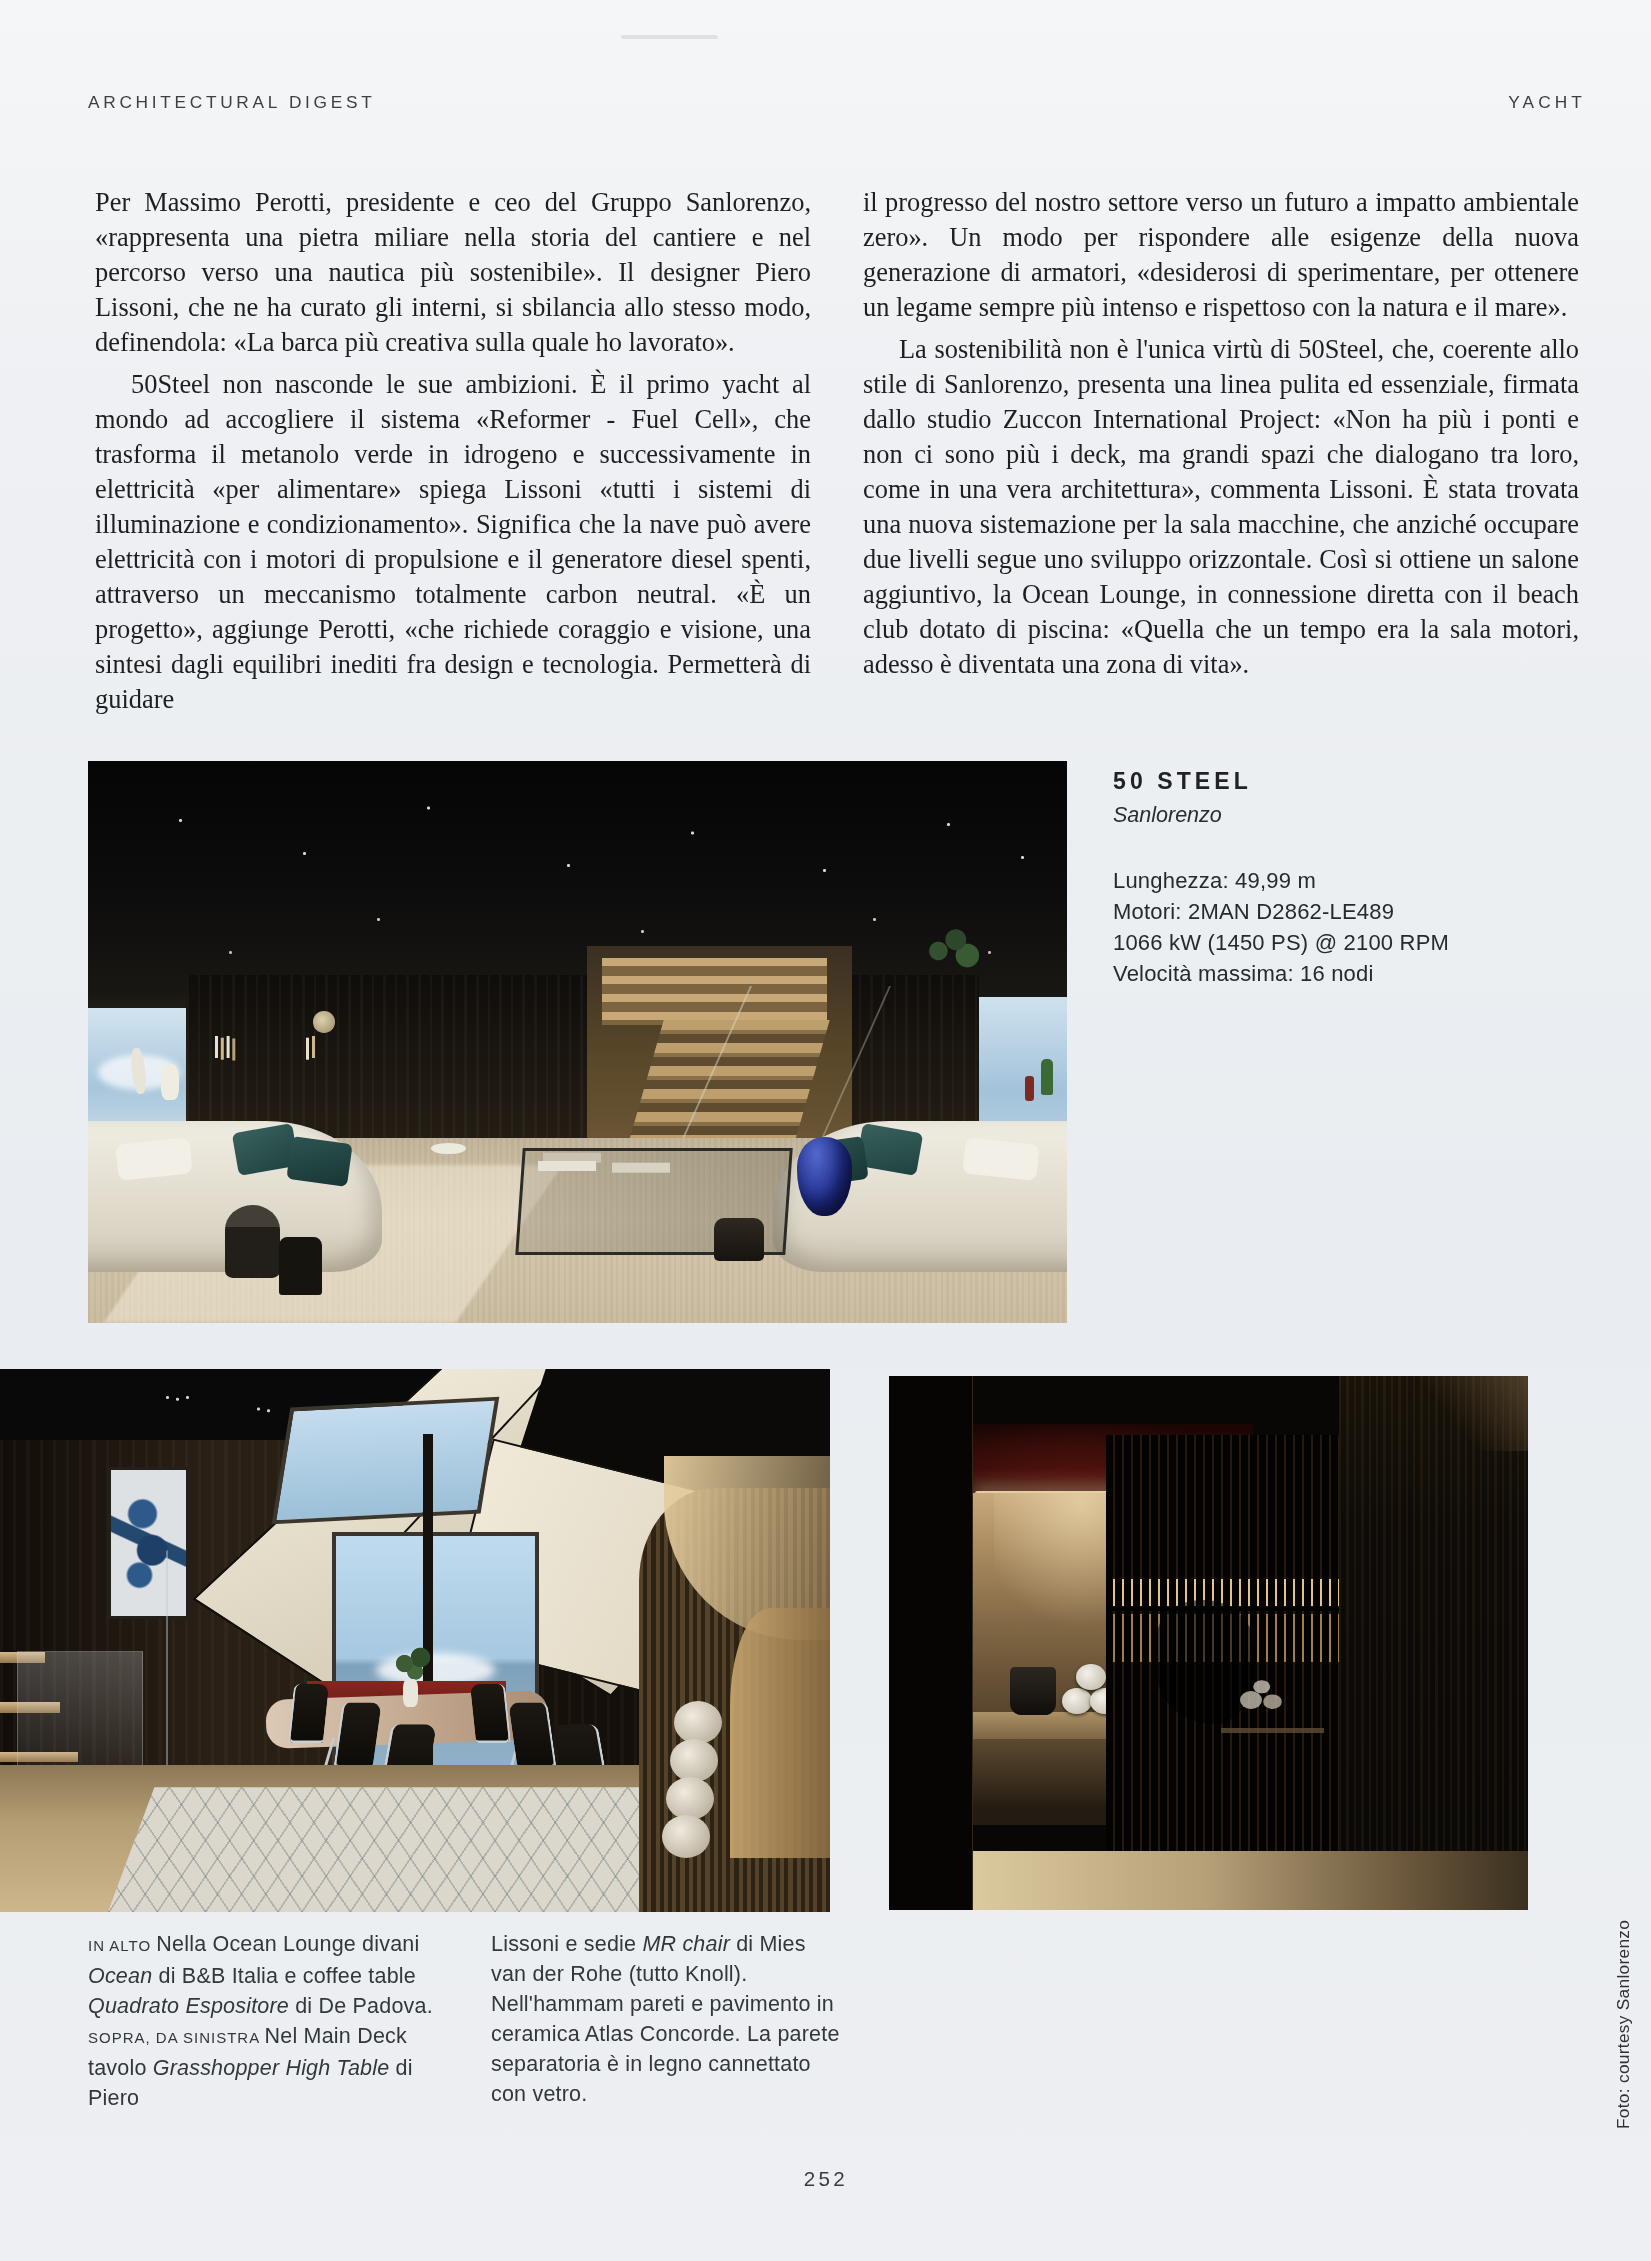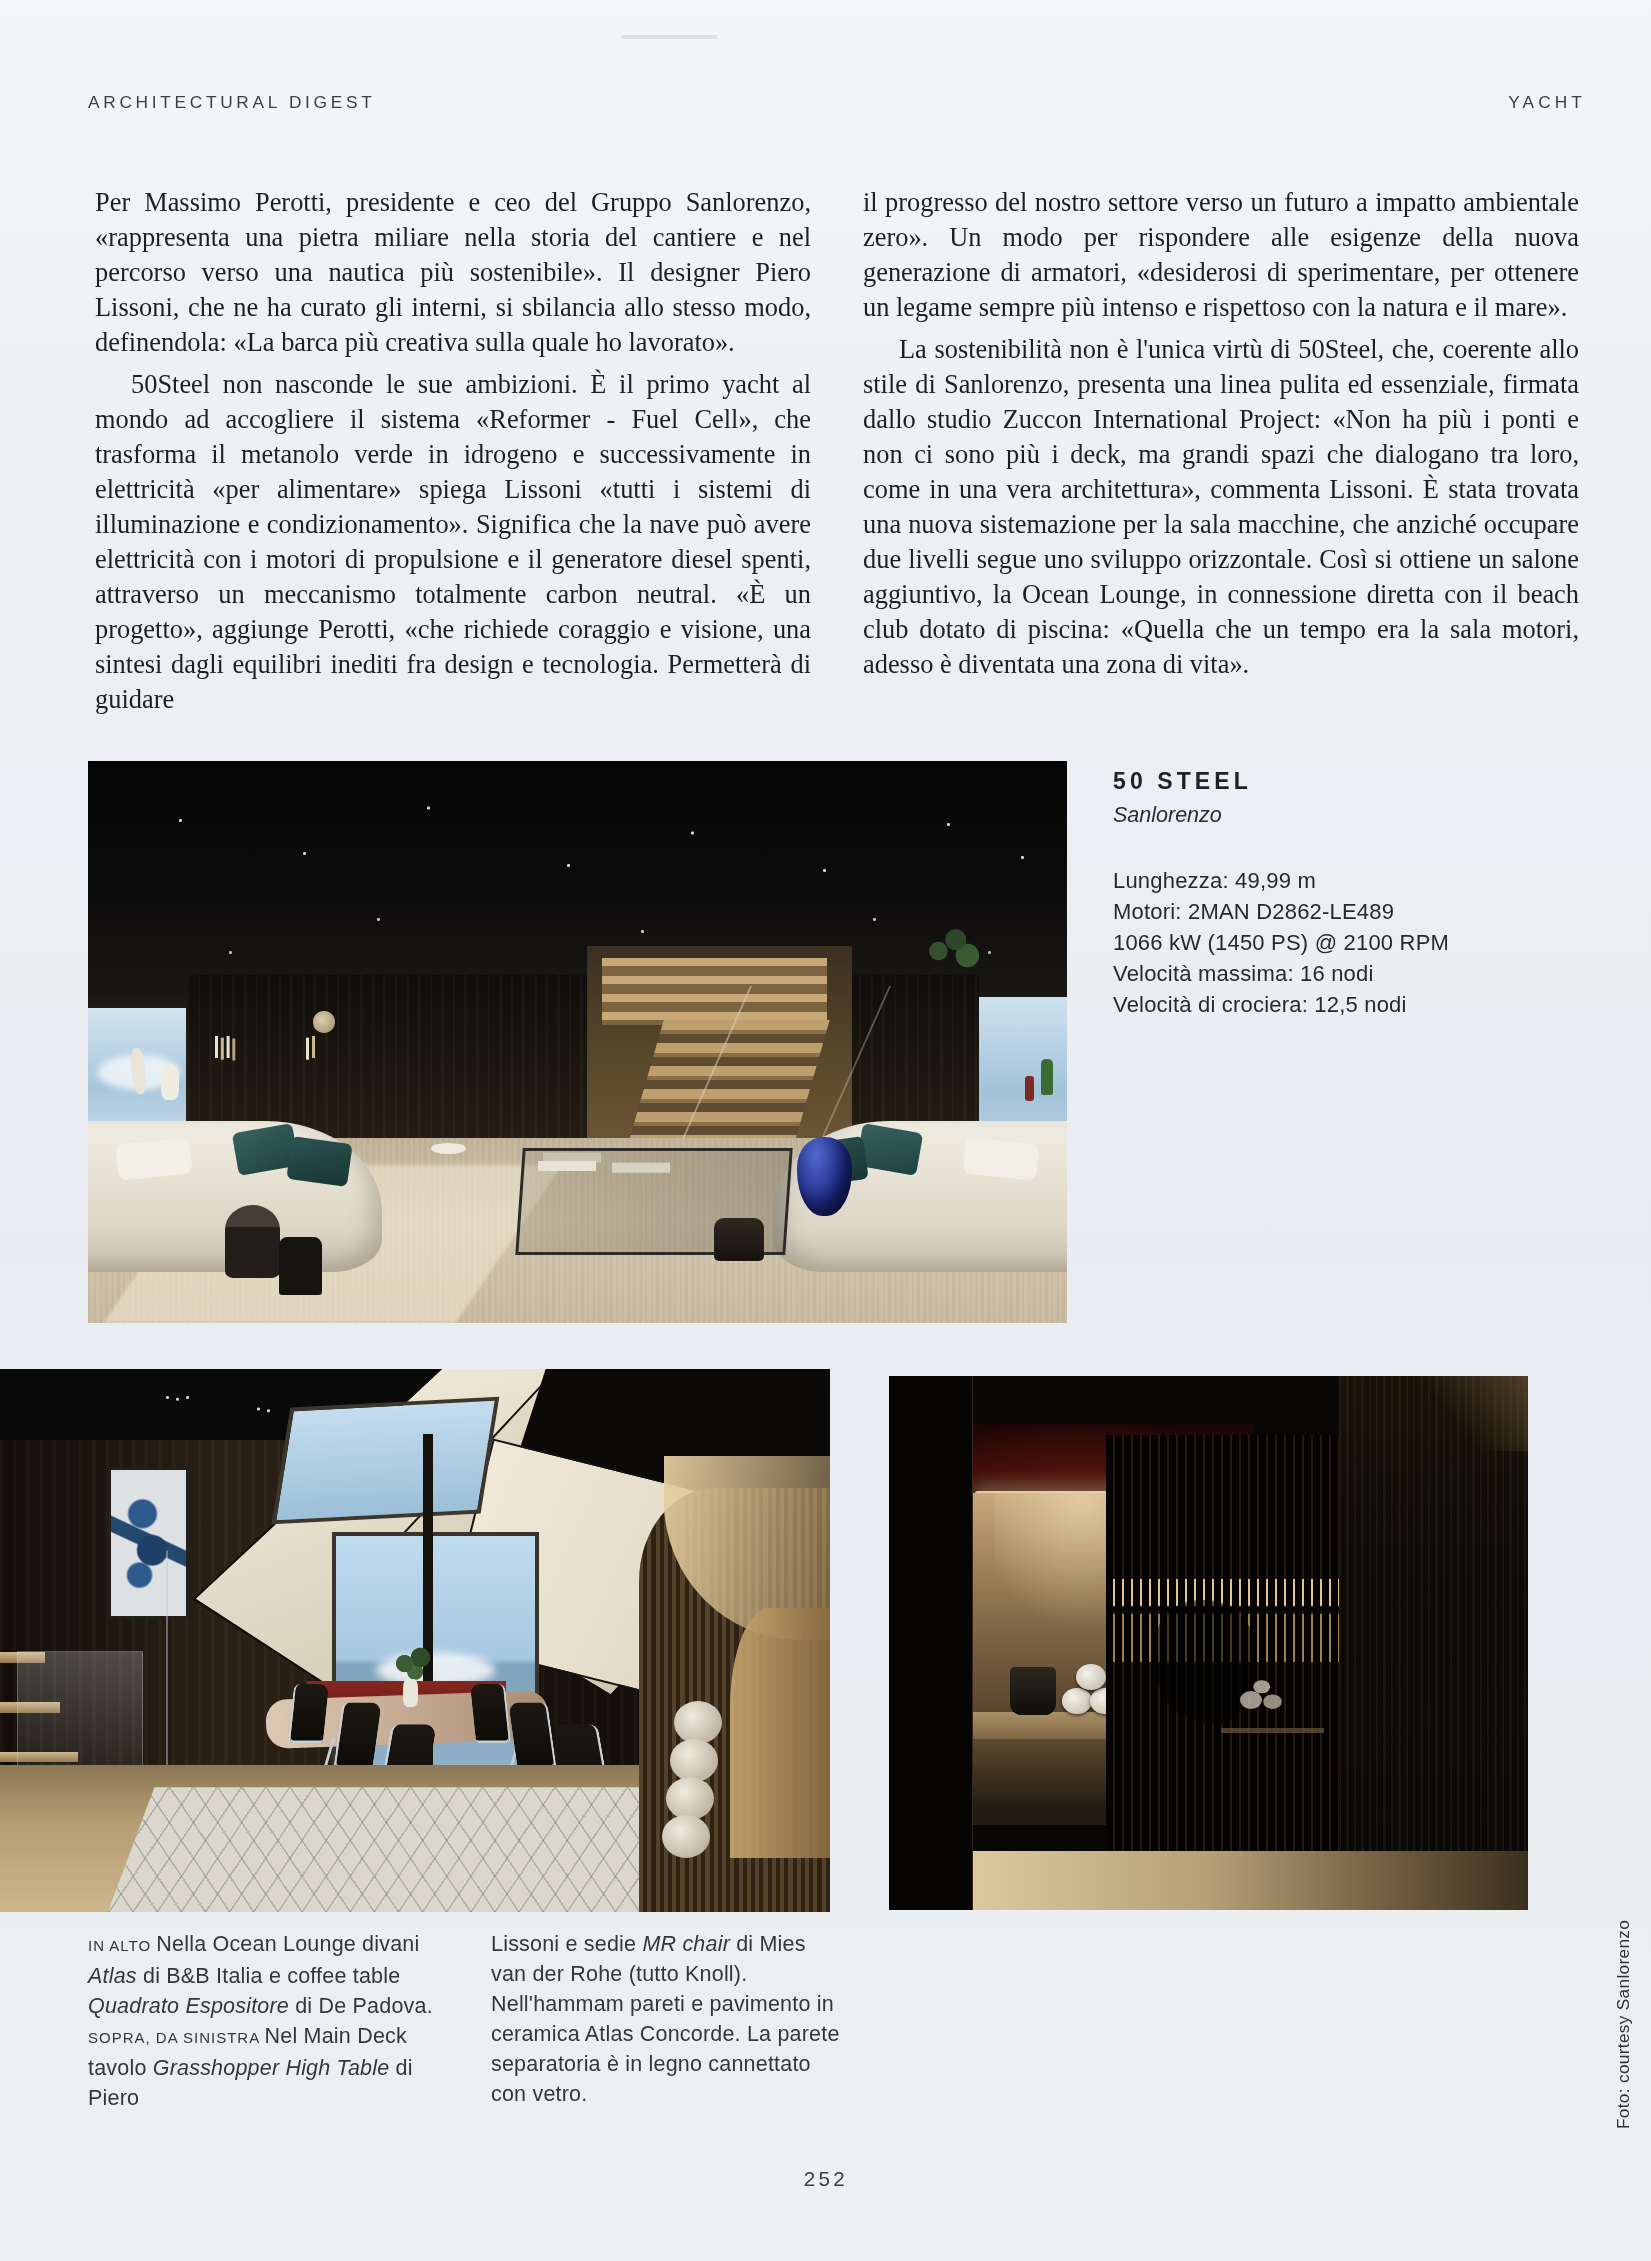--- a/index.html
+++ b/index.html
@@ -204,21 +204,20 @@
   </div>
 
   <div class="specs">
     <div class="title">50 STEEL</div>
     <div class="brand">Sanlorenzo</div>
     <div class="lines">
         <div class="spec-line">Lunghezza: 49,99 m</div>
         <div class="spec-line">Motori:  2MAN  D2862-LE489</div>
         <div class="spec-line">1066 kW (1450 PS) @ 2100 RPM</div>
         <div class="spec-line">Velocità massima: 16 nodi</div>
-        <div class="spec-line">Velocità di crociera: 12,5 nodi</div>
       </div>
   </div>
 
   <div class="photo p2">
     <div class="wall"></div>
     <div class="ceil-black"></div>
     <div class="ceil-dots"></div>
     <div class="panel1"></div>
     <div class="panel2"></div>
     <div class="wedge"></div>
@@ -275,20 +274,20 @@
     <div class="band1"></div>
     <div class="band2"></div>
     <div class="hframe"></div>
     <div class="sil"></div>
     <div class="ghost-towels"></div>
     <div class="ghost-shelf"></div>
     <div class="floor"></div>
     <div class="lframe"></div>
   </div>
 
-  <div class="caption c1"><span class="sc">IN ALTO </span><span>Nella Ocean Lounge divani </span><span class="i">Atlas</span><span> di B&amp;B Italia e coffee table </span><span class="i">Quadrato Espositore</span><span> di De Padova. </span><span class="sc">SOPRA, DA SINISTRA </span><span>Nel Main Deck tavolo </span><span class="i">Grasshopper High Table</span><span> di Piero</span></div>
+  <div class="caption c1"><span class="sc">IN ALTO </span><span>Nella Ocean Lounge divani </span><span class="i">Ocean</span><span> di B&amp;B Italia e coffee table </span><span class="i">Quadrato Espositore</span><span> di De Padova. </span><span class="sc">SOPRA, DA SINISTRA </span><span>Nel Main Deck tavolo </span><span class="i">Grasshopper High Table</span><span> di Piero</span></div>
   <div class="caption c2"><span>Lissoni e sedie </span><span class="i">MR chair</span><span> di Mies van der Rohe (tutto Knoll). Nell'hammam pareti e pavimento in ceramica Atlas Concorde. La parete separatoria è in legno cannettato con vetro.</span></div>
 
   <div class="pagenum">252</div>
   <div class="credit">Foto: courtesy Sanlorenzo</div>
 
 </div>
 
 
 </body></html>

